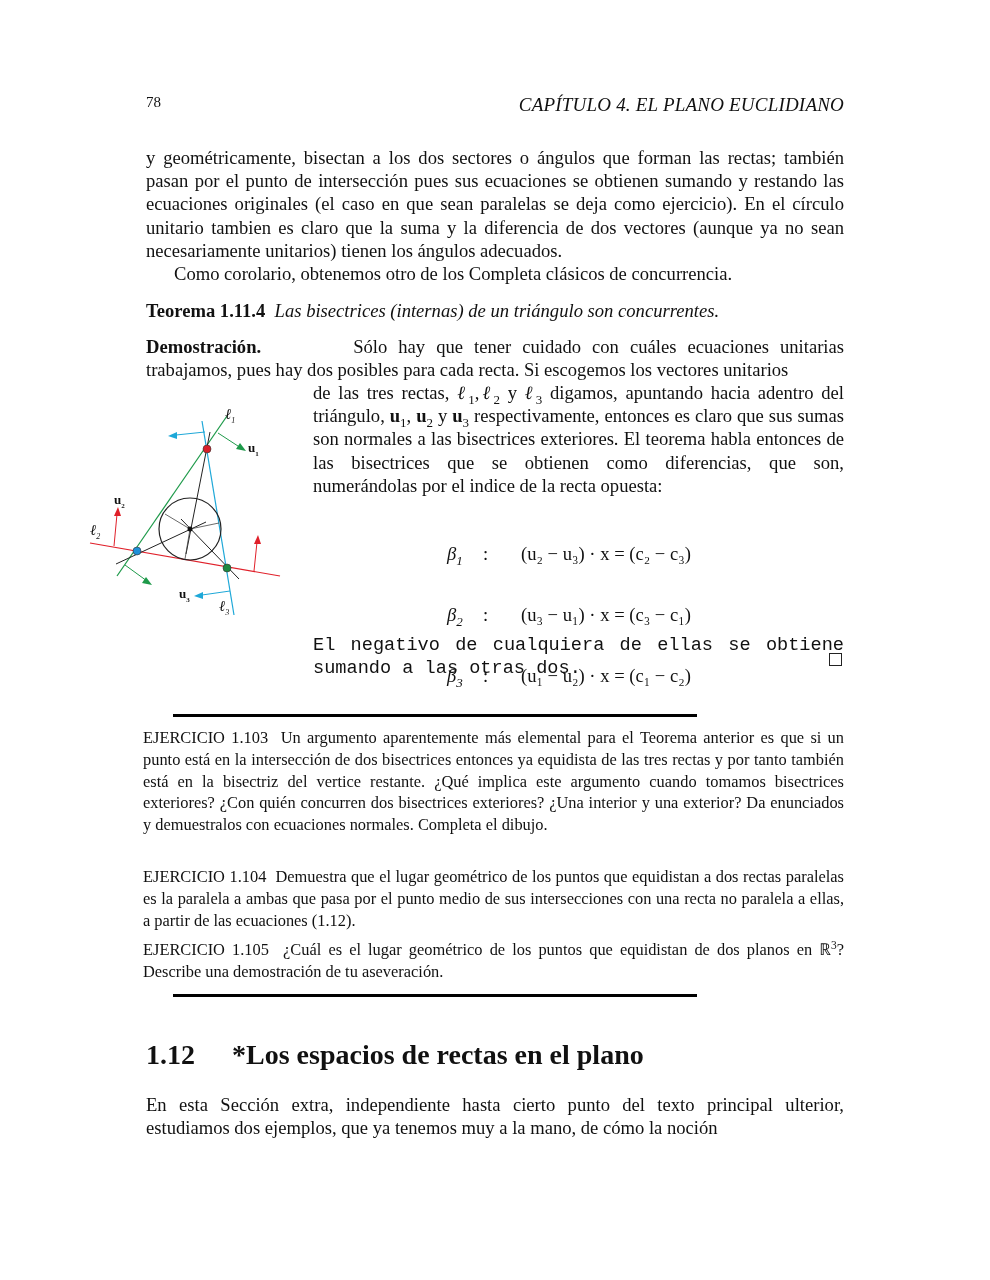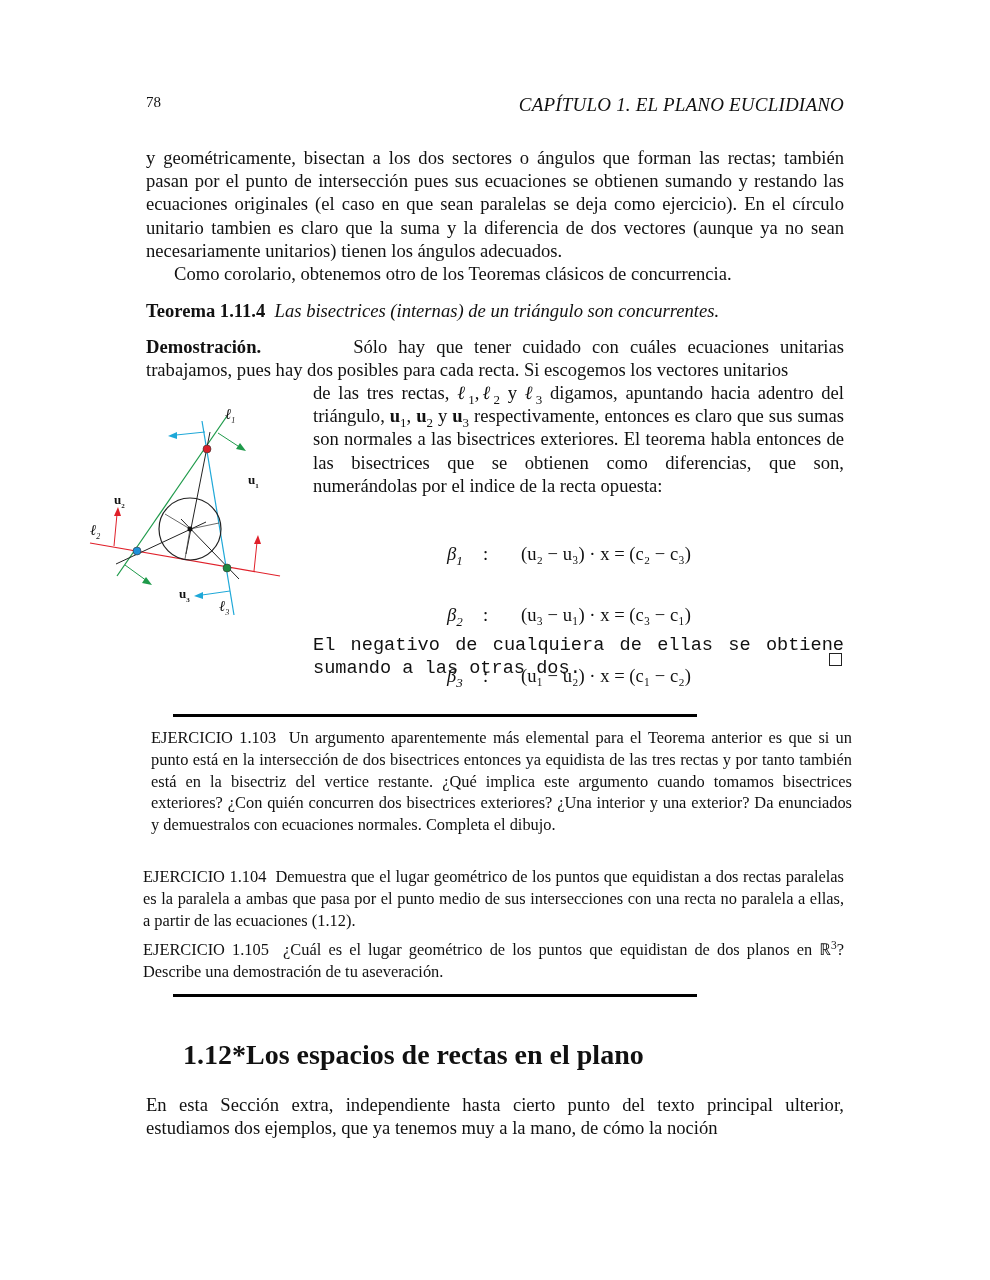--- a/index.html
+++ b/index.html
@@ -19,41 +19,41 @@
   .proof3 { left: 313px; top: 634px; width: 531px; font-family: Liberation Mono, monospace; }
   .eqs { left: 447px; top: 510px; font-family: "Liberation Serif", serif; font-size: 18.6px; }
   .eq-row { height: 28px; display: flex; align-items: baseline; white-space: nowrap; margin-top: 33px; }
   .eq-lhs { width: 36px; font-style: italic; }
   .eq-colon { width: 38px; text-align: left; }
   .qed { left: 829px; top: 653px; width: 13px; height: 13px; border: 1px solid #222; box-sizing: border-box; }
   .rule { height: 3px; background: #000; }
   .rule1 { left: 173px; top: 714px; width: 524px; }
   .rule2 { left: 173px; top: 994px; width: 524px; }
   .ex { left: 143px; width: 701px; font-family: "Liberation Serif", serif; font-size: 16.4px; line-height: 21.8px; text-align: justify; }
-  .ex1 { top: 727px; margin-left: 8px; }
+  .ex1 { top: 727px; }
   .ex2 { top: 866px; }
   .ex3 { top: 939px; }
   .section-title { left: 146px; top: 1039px; font-family: "Liberation Serif", serif; font-size: 28px; font-weight: bold; white-space: nowrap; }
-  .section-num { display: inline-block; width: 86px; text-align: right; }
+  .section-num { display: inline-block; width: 86px; }
   .para-last { left: 146px; top: 1093px; width: 698px; }
   .figure { left: 86px; top: 404px; width: 210px; height: 225px; }
   sub, sup { font-size: 70%; line-height: 0; }
   .bold { font-weight: bold; }
   .ital { font-style: italic; }
   .demo-label { font-weight: bold; margin-right: 92px; }
 </style>
 </head>
 <body>
 
 <div class="abs page-num">78</div>
-<div class="abs running-head">CAPÍTULO 1.  EL PLANO EUCLIDIANO</div>
+<div class="abs running-head">CAPÍTULO 4.  EL PLANO EUCLIDIANO</div>
 
 <div class="abs p para1">
   <div>y geométricamente, bisectan a los dos sectores o ángulos que forman las rectas; también pasan por el punto de intersección pues sus ecuaciones se obtienen sumando y restando las ecuaciones originales (el caso en que sean paralelas se deja como ejercicio).  En el círculo unitario tambien es claro que la suma y la diferencia de dos vectores (aunque ya no sean necesariamente unitarios) tienen los ángulos adecuados.</div>
-  <div class="indent">Como corolario, obtenemos otro de los Teoremas clásicos de concurrencia.</div>
+  <div class="indent">Como corolario, obtenemos otro de los Completa clásicos de concurrencia.</div>
 </div>
 
 <div class="abs p thm">
   <b>Teorema 1.11.4</b>&nbsp;
   <i>Las bisectrices (internas) de un triángulo son concurrentes.</i>
 </div>
 
 <div class="abs p proof1">
   <span class="demo-label">Demostración.</span><span>Sólo hay que tener cuidado con cuáles ecuaciones unitarias trabajamos, pues hay dos posibles para cada recta. Si escogemos los vectores unitarios</span>
 </div>
@@ -115,21 +115,21 @@
     <line x1="168" y1="167" x2="171" y2="138" stroke="#e0202a" stroke-width="1"></line>
     <polygon points="172,131 168,140 175,140" fill="#e0202a"></polygon>
 
     <line x1="119" y1="28" x2="90" y2="31" stroke="#1ea8d8" stroke-width="1"></line>
     <polygon points="82,32 91,28 91,35" fill="#1ea8d8"></polygon>
     <line x1="144" y1="187" x2="116" y2="191" stroke="#1ea8d8" stroke-width="1"></line>
     <polygon points="108,192 117,188 117,195" fill="#1ea8d8"></polygon>
   </svg>
   
   <div class="abs" style="left:139px; top:2px; font-style:italic; font-size:15px; font-family:'Liberation Serif',serif;"><span>ℓ</span><sub style="font-size:8px;">1</sub></div>
-  <div class="abs" style="left:162px; top:36px; font-weight:bold; font-size:13px; font-family:'Liberation Serif',serif;margin-top:32px;"><span>u</span><sub style="font-size:7px;">1</sub></div>
+  <div class="abs" style="left:162px; top:36px; font-weight:bold; font-size:13px; font-family:'Liberation Serif',serif;"><span>u</span><sub style="font-size:7px;">1</sub></div>
   <div class="abs" style="left:28px; top:88px; font-weight:bold; font-size:13px; font-family:'Liberation Serif',serif;"><span>u</span><sub style="font-size:7px;">2</sub></div>
   <div class="abs" style="left:4px; top:118px; font-style:italic; font-size:15px; font-family:'Liberation Serif',serif;"><span>ℓ</span><sub style="font-size:8px;">2</sub></div>
   <div class="abs" style="left:93px; top:182px; font-weight:bold; font-size:13px; font-family:'Liberation Serif',serif;"><span>u</span><sub style="font-size:7px;">3</sub></div>
   <div class="abs" style="left:133px; top:194px; font-style:italic; font-size:15px; font-family:'Liberation Serif',serif;"><span>ℓ</span><sub style="font-size:8px;">3</sub></div>
 </div>
 
 <div class="abs rule rule1"></div>
 
 <div class="abs ex ex1">
   <span>EJERCICIO 1.103</span>&nbsp;

